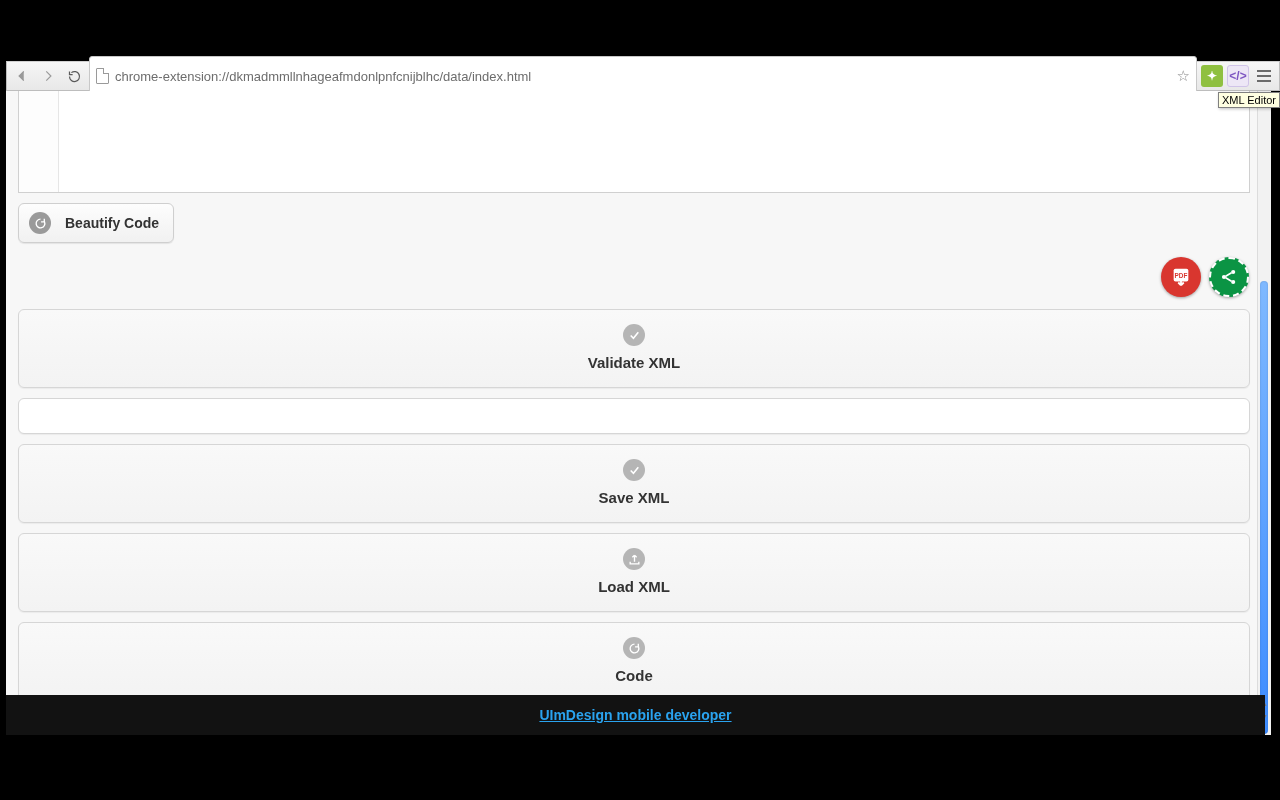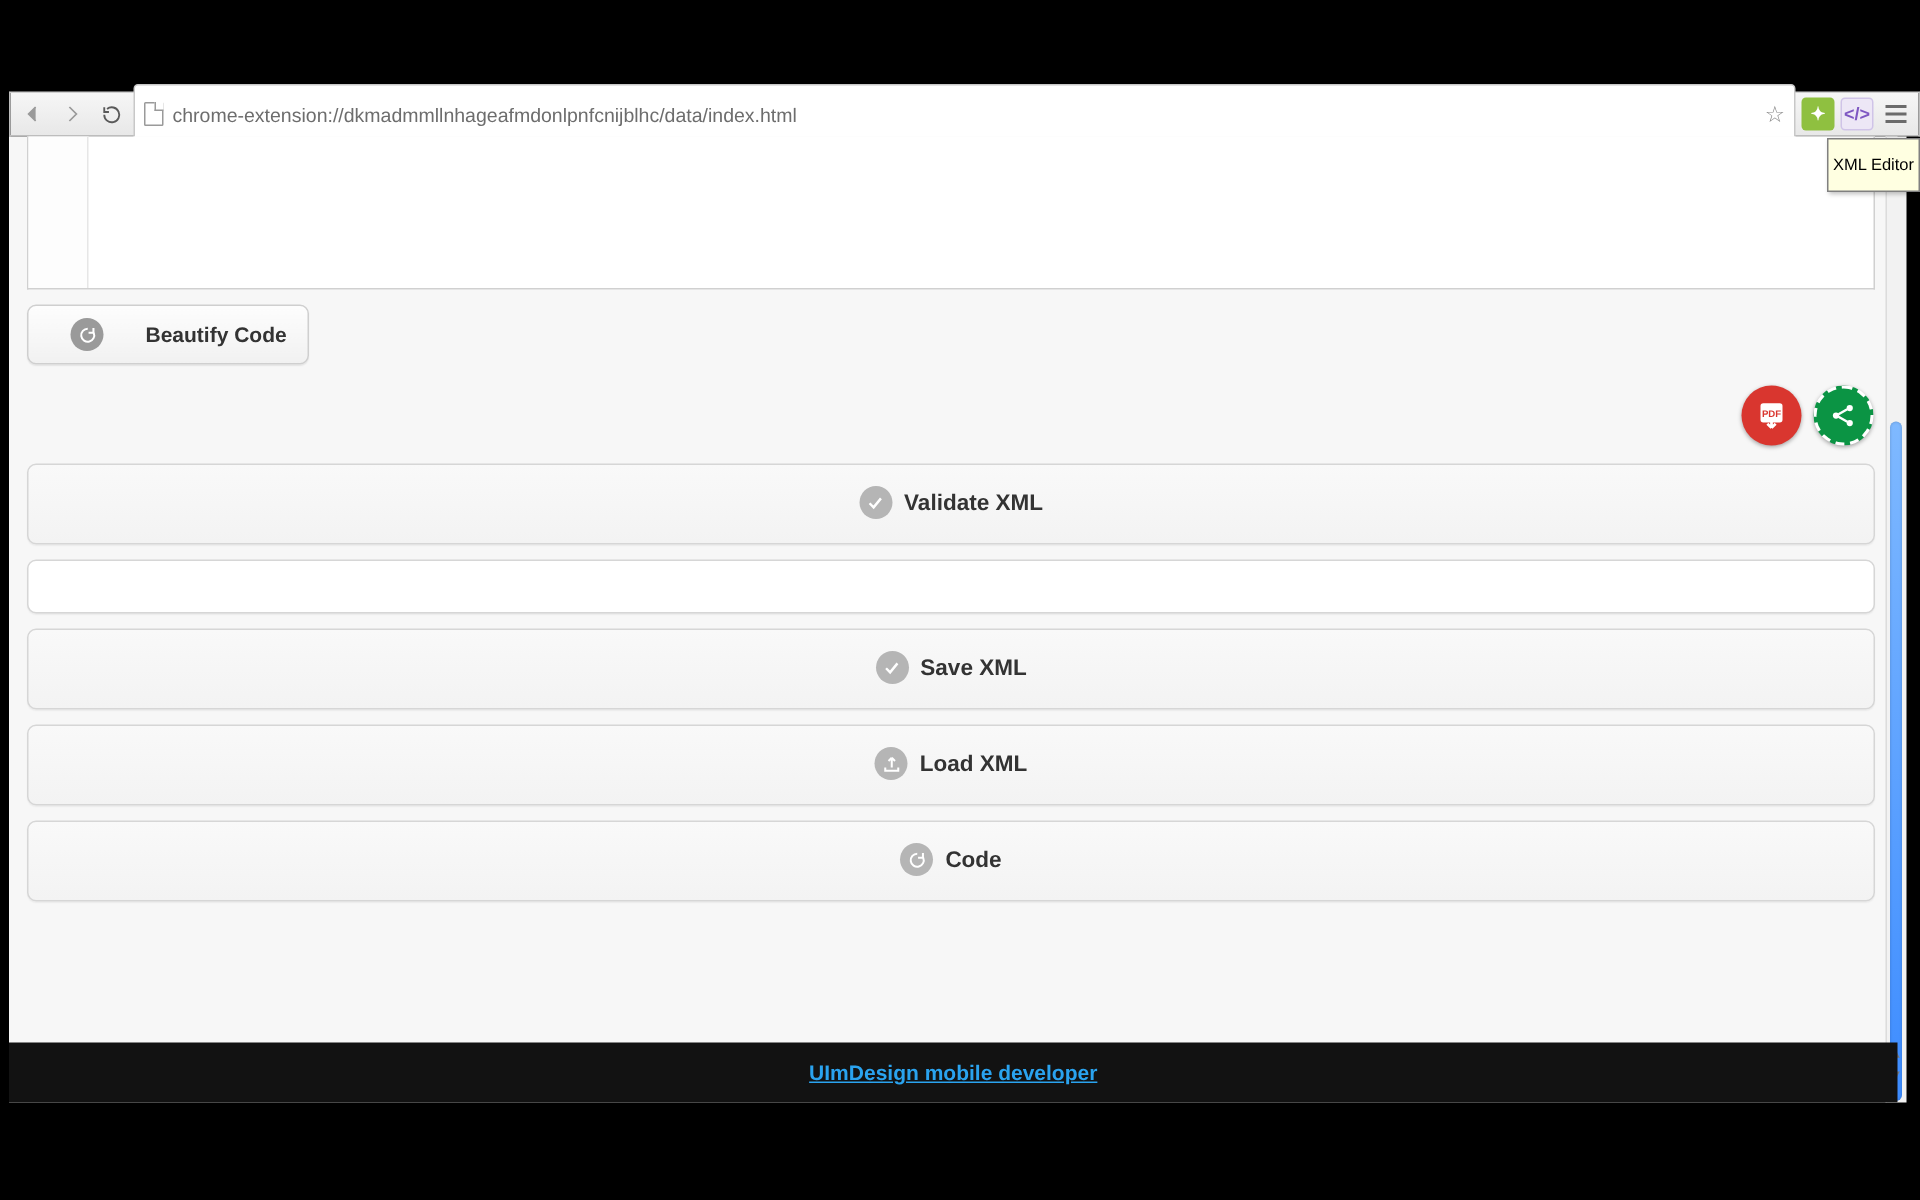--- a/index.html
+++ b/index.html
@@ -51,21 +51,21 @@
   .ext-purple { background:#ede7f6; color:#7e57c2; border:1px solid #d0c4e8; }
   .hamburger { width:22px; height:22px; display:flex; flex-direction:column; justify-content:center; align-items:center; gap:3px; }
   .hamburger span { width:14px; height:2px; background:#6b6b6b; }
 
   .tooltip-chip {
     position:absolute;
     top: 92px; right: 0px;
     background:#ffffe1;
     border:1px solid #808080;
     font-size: 11px;
-    padding: 11px 3px;
+    padding: 1px 3px;
     color:#000;
     box-shadow: 1px 1px 3px rgba(0,0,0,0.25);
     z-index: 50;
   }
 
   
   .viewport {
     position:absolute;
     top: 91px; left: 6px;
     width: 1259px;
@@ -87,26 +87,26 @@
     width: 40px; height:100%;
     border-right:1px solid #e6e6e6;
     background:#fdfdfd;
   }
 
   
   .beautify-btn {
     position:absolute;
     top: 112px; left: 12px;
     height: 40px;
-    padding: 0 14px 0 28px;
+    padding: 0 14px 0 10px;
     background: linear-gradient(#fdfdfd,#f1f1f1);
     border:1px solid #cfcfcf;
     border-radius: 6px;
     box-shadow: 0 1px 1px rgba(0,0,0,0.08);
-    display:flex; align-items:center; gap:28px;
+    display:flex; align-items:center; gap:14px;
     font-weight:bold; font-size:14px; color:#333;
     cursor:pointer;
   }
   .circ-icon {
     width:22px; height:22px; border-radius:50%;
     background:#9a9a9a;
     display:flex; align-items:center; justify-content:center;
   }
   .circ-icon svg { width:13px; height:13px; fill:#fff; }
 
@@ -123,21 +123,21 @@
 
   
   .panel-stack { position:absolute; top:218px; left:12px; width:1232px; }
   .panel {
     width:100%;
     background: linear-gradient(#f9f9f9,#f3f3f3);
     border:1px solid #d6d6d6;
     border-radius:6px;
     box-shadow: 0 1px 1px rgba(0,0,0,0.05);
     margin-bottom: 10px;
-    display:flex; flex-direction:row; align-items:center; justify-content:center;
+    display:flex; flex-direction:column; align-items:center; justify-content:center;
     gap:8px;
     padding: 14px 0 16px;
     cursor:pointer;
   }
   .panel .icon-top {
     width:22px; height:22px; border-radius:50%;
     background:#b5b5b5;
     display:flex; align-items:center; justify-content:center;
   }
   .panel .icon-top svg { width:13px; height:13px; fill:#fff; }

